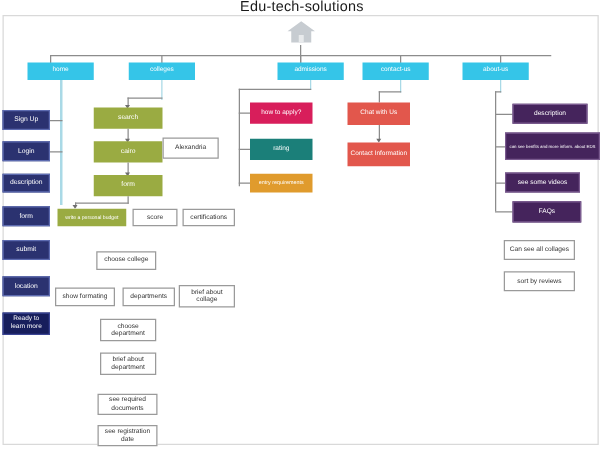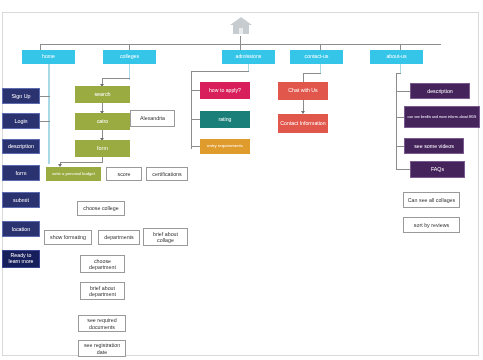--- a/index.html
+++ b/index.html
@@ -48,20 +48,21 @@
   .arw-down{border-width:3px 2px 0 2px;border-color:#6f6f6f transparent transparent transparent;}
   .arw-left{border-width:2px 3px 2px 0;border-color:transparent #6f6f6f transparent transparent;}
 </style>
 </head>
 <body>
 
 <div id="canvas">
 
   <div class="frame"></div>
 
+  <div class="title">Edu-tech-solutions</div>
 
   <span class="home-icon">
     <svg width="30" height="22" viewBox="0 0 30 22">
       <path d="M15 3 L26 11 L23 11 L23 20 L7 20 L7 11 L4 11 Z" fill="#c7ccd1"></path>
       <rect x="13" y="14" width="4" height="6" fill="#e8eaec"></rect>
     </svg>
   </span>
 
   <div class="ln lv ln-dark" style="left:240px;top:36px;width:1px;height:16px;"></div>
   <div class="ln lh ln-dark" style="left:40px;top:44px;width:401px;height:1px;"></div>

